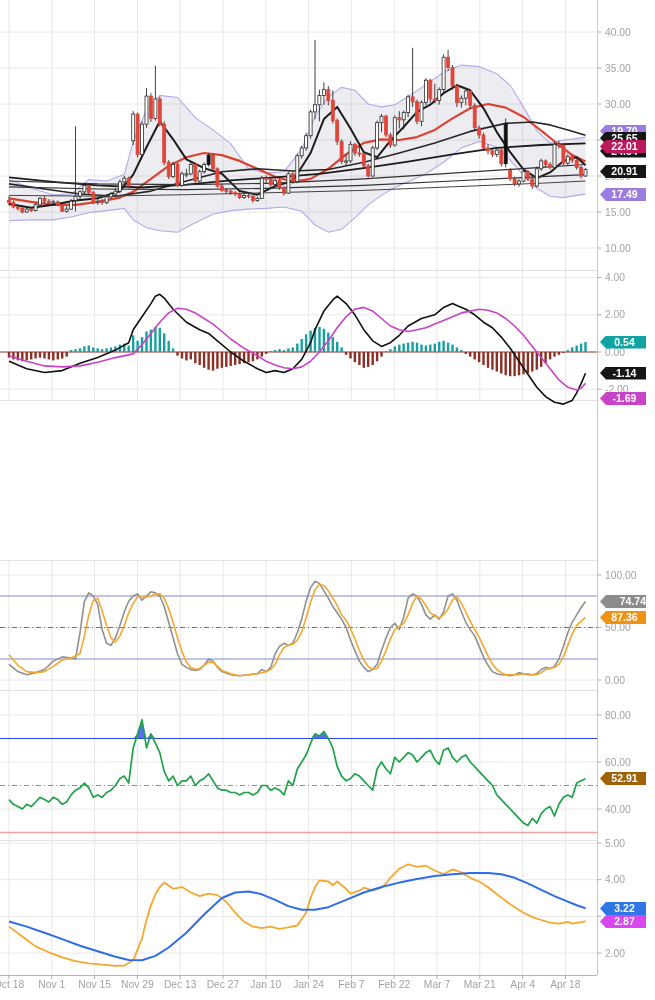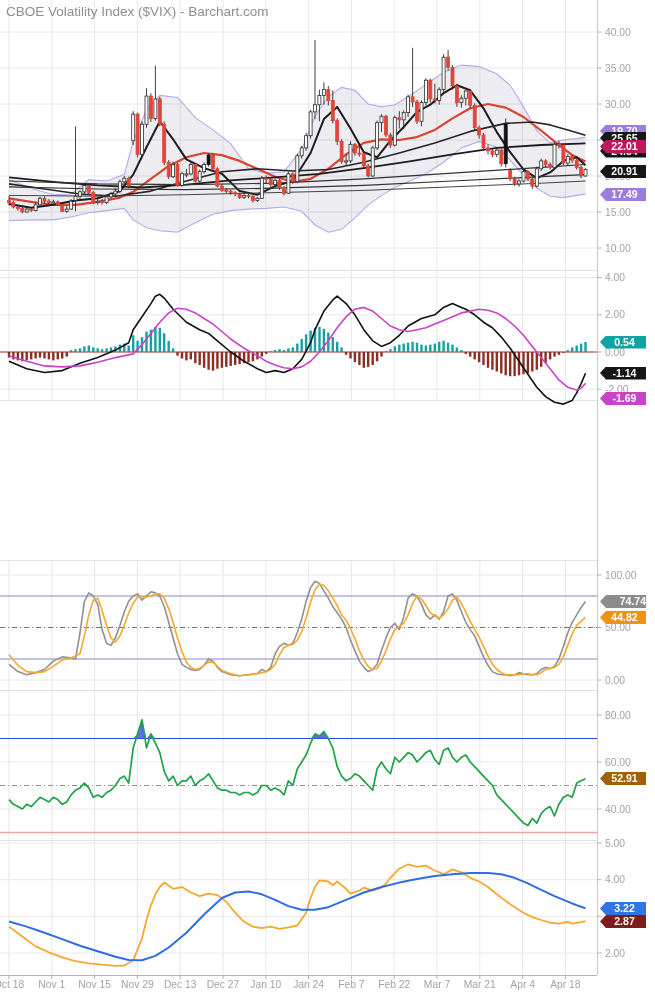--- a/index.html
+++ b/index.html
@@ -9,21 +9,20 @@
   .axlbl{font-size:10.3px;fill:#a3a3a3;}
   .dlbl{font-size:10.3px;fill:#a3a3a3;}
   .badge{position:absolute;left:600px;width:46px;height:13px;line-height:13px;color:#fff;
          font-size:10.5px;font-weight:bold;text-align:center;box-sizing:border-box;padding-left:3px;
          clip-path:polygon(0 50%,13% 0,100% 0,100% 100%,13% 100%);z-index:3;}
 </style>
 </head>
 <body>
 
 <div class="chart">
-  <div class="title">CBOE Volatility Index ($VIX) - Barchart.com</div>
   <svg id="plot" width="655" height="1000">
       <g>
         <line x1="9.0" y1="0" x2="9.0" y2="400" stroke="#e8e8e8" stroke-width="1"></line>
         <line x1="9.0" y1="560" x2="9.0" y2="975" stroke="#e8e8e8" stroke-width="1"></line>
         <line x1="9.0" y1="975" x2="9.0" y2="979" stroke="#b0b0b0" stroke-width="1"></line>
         <text x="9.0" y="988" text-anchor="middle" class="dlbl">Oct 18</text>
         <line x1="51.8" y1="0" x2="51.8" y2="400" stroke="#e8e8e8" stroke-width="1"></line>
         <line x1="51.8" y1="560" x2="51.8" y2="975" stroke="#e8e8e8" stroke-width="1"></line>
         <line x1="51.8" y1="975" x2="51.8" y2="979" stroke="#b0b0b0" stroke-width="1"></line>
         <text x="51.8" y="988" text-anchor="middle" class="dlbl">Nov 1</text>
@@ -587,18 +586,18 @@
       <div class="badge" style="background: rgb(157, 124, 224); top: 124.5px;">19.70</div>
       <div class="badge" style="background: rgb(22, 22, 22); top: 131.5px;">25.65</div>
       <div class="badge" style="background: rgb(22, 22, 22); top: 144.5px;">24.54</div>
       <div class="badge" style="background: #be185d; top: 140px;">22.01</div>
       <div class="badge" style="background: rgb(22, 22, 22); top: 165px;">20.91</div>
       <div class="badge" style="background: rgb(157, 124, 224); top: 188px;">17.49</div>
       <div class="badge" style="background: rgb(15, 163, 163); top: 335.5px;">0.54</div>
       <div class="badge" style="background: rgb(22, 22, 22); top: 366.5px; text-align: center;">-1.14</div>
       <div class="badge" style="background: rgb(199, 67, 199); top: 392px;">-1.69</div>
       <div class="badge" style="background: rgb(140, 140, 140); top: 595px; text-align: right;">74.74</div>
-      <div class="badge" style="background: rgb(241, 147, 17); top: 611px;">44.82</div>
+      <div class="badge" style="background: rgb(241, 147, 17); top: 611px;">87.36</div>
       <div class="badge" style="background: #a16207; top: 772px;">52.91</div>
       <div class="badge" style="background: rgb(46, 118, 230); top: 902px;">3.22</div>
-      <div class="badge" style="background: #7f1d1d; top: 915px;">2.87</div>
+      <div class="badge" style="background: #d946ef; top: 915px;">2.87</div>
     </div>
 </div>
 
 </body></html>

